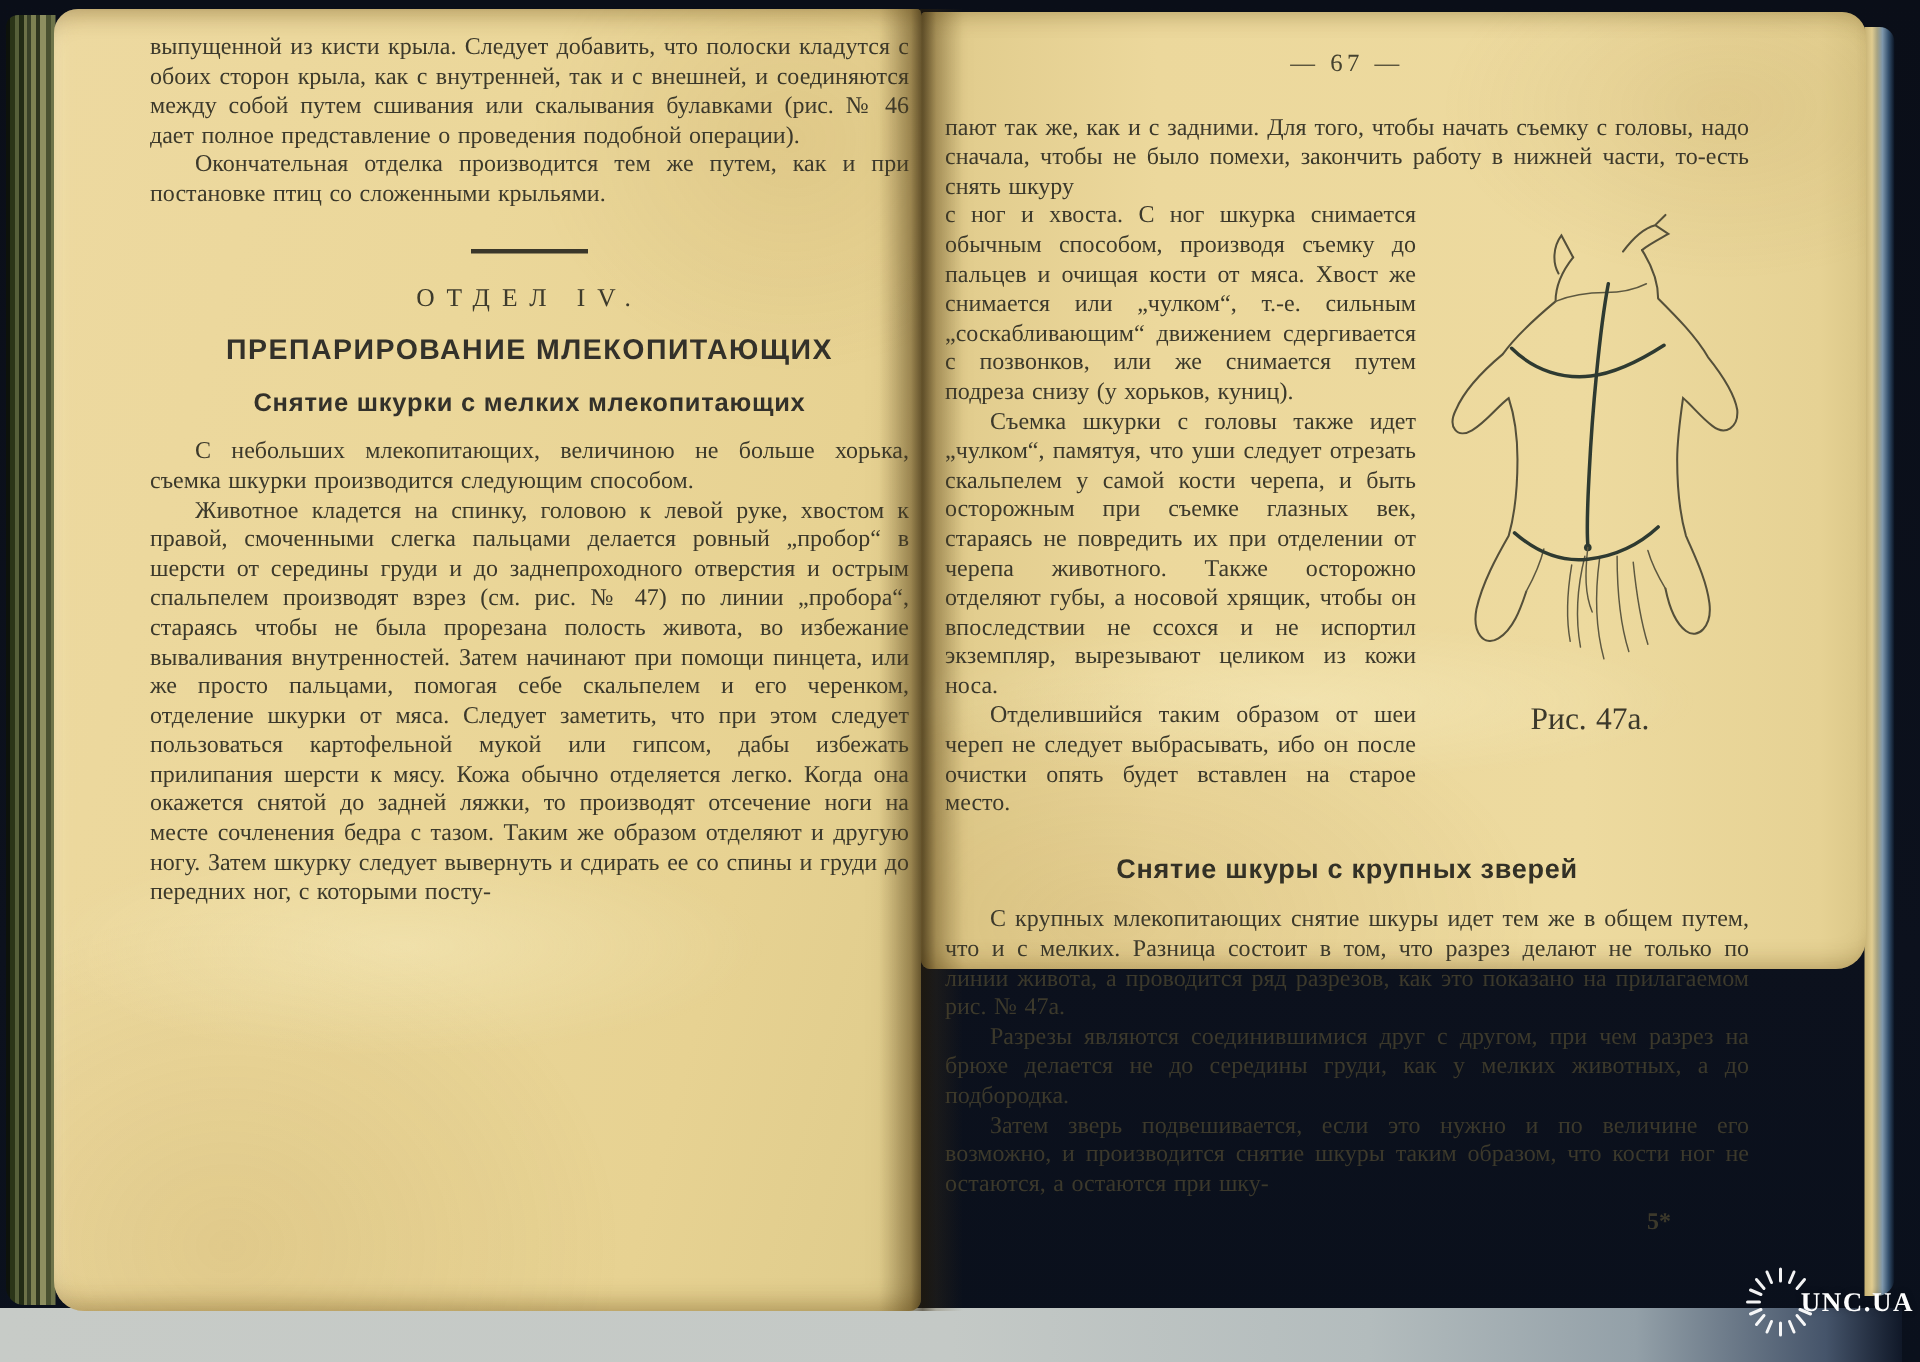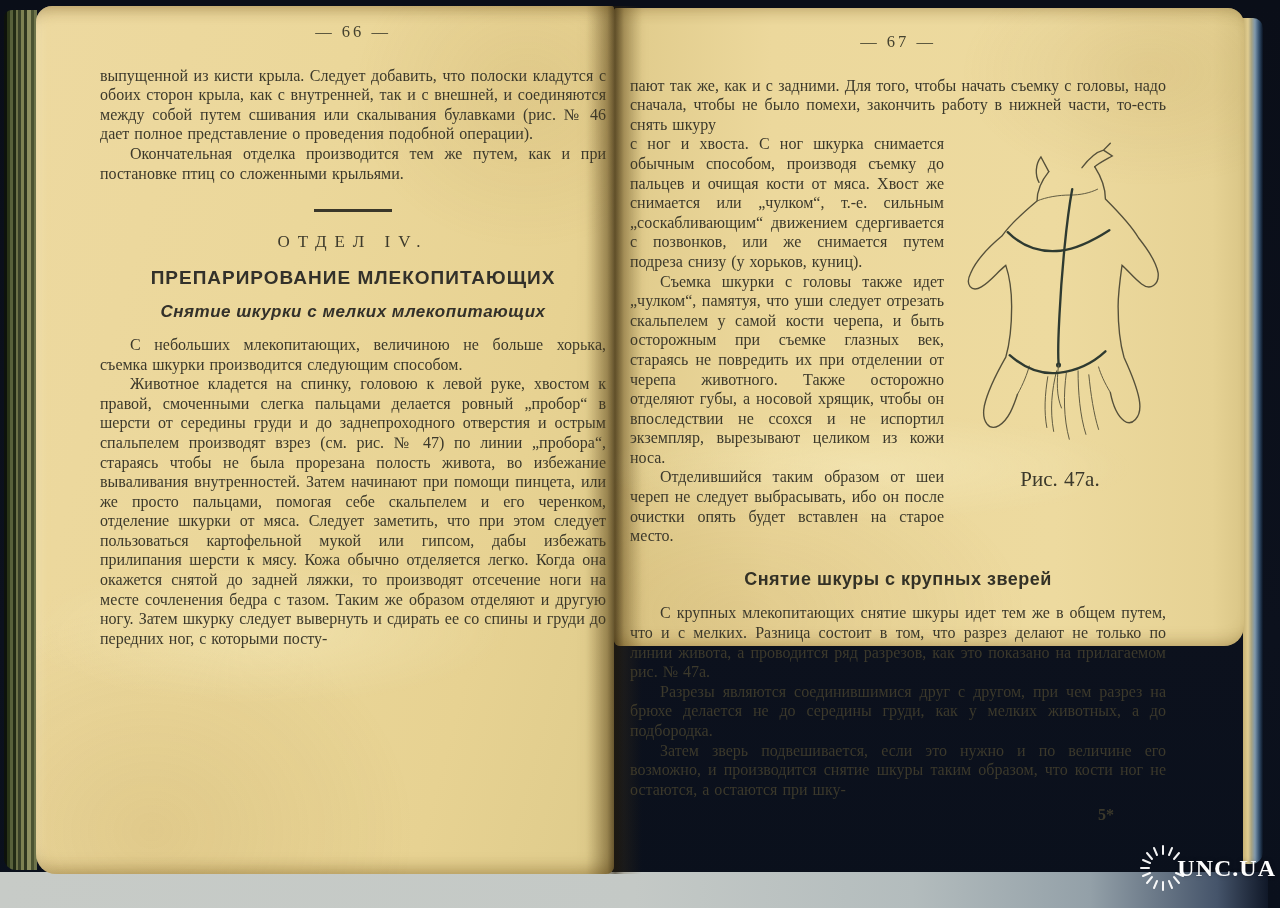--- a/index.html
+++ b/index.html
@@ -63,47 +63,46 @@
   .inner-right{padding:24px 78px 0 16px;}
   .page-num{text-align:center;font-size:16.5px;letter-spacing:3px;color:#45422f;margin-bottom:24px;}
   .inner p{margin:0;text-align:justify;word-spacing:1px;}
   .ind{text-indent:30px;}
   .mb6{margin-bottom:6px;}
   .rule{width:78px;height:3px;background:#3a372a;margin:26px auto 20px;}
   .kicker{text-align:center;font-size:17px;letter-spacing:8px;color:#3e3b2c;margin-bottom:16px;}
   .h-main{text-align:center;font-family:"Liberation Sans",sans-serif;font-weight:bold;font-size:19px;
     letter-spacing:1px;color:#33312a;margin:12px 0 15px;}
   .h-sub{text-align:center;font-family:"Liberation Sans",sans-serif;font-weight:bold;font-size:17px;
-    letter-spacing:0.5px;color:#33312a;margin:0 0 13px;font-style:italic;}
+    letter-spacing:0.5px;color:#33312a;margin:0 0 13px;}
   .h2{text-align:center;font-family:"Liberation Sans",sans-serif;font-weight:bold;font-size:18px;
     letter-spacing:0.5px;color:#333126;margin:24px 0 14px;}
   .fig47{float:left;width:134px;margin:6px 10px 12px 0;}
   .fig47a{float:right;width:212px;margin:2px 0 34px 10px;}
   .fig svg{display:block;margin:0 auto;}
   .fig-cap{text-align:center !important;font-size:21px;color:#3c392b;margin-top:2px !important;text-indent:0 !important;}
   .sig{text-align:right !important;font-weight:bold;padding-right:52px;margin-top:6px !important;}
   
   .watermark{position:absolute;right:4px;bottom:14px;display:flex;align-items:center;z-index:9;color:#fff;}
   .wm-icon{margin-right:-12px;opacity:0.95;}
-  .wm-text{font-family:"Liberation Serif",serif;font-weight:bold;font-size:24px;letter-spacing:1px;
+  .wm-text{font-family:"Liberation Serif",serif;font-weight:bold;font-size:18px;letter-spacing:1px;
     color:#fdfdfd;text-shadow:0 0 4px rgba(0,0,0,0.35);text-align:right;}
   .art{stroke:#55503a;fill:none;stroke-width:1.4;stroke-linecap:round;}
   .art-dark{stroke:#2e3a31;fill:none;stroke-width:2.4;stroke-linecap:round;}
   .art-thin{stroke:#5d5840;fill:none;stroke-width:1;stroke-linecap:round;}
 </style>
 </head>
 <body>
 
 <div class="scanner-bed"></div>
 <div class="page-stack-left"></div>
 <div class="fore-edge"></div>
 
 <div class="page page-left">
   <div class="inner inner-left">
-    <div class="page-num">— 66 —</div>
     <p>выпущенной из кисти крыла. Следует добавить, что полоски кладутся с обоих сторон крыла, как с внутренней, так и с внешней, и соединяются между собой путем сшивания или скалывания булавками (рис. № 46 дает полное представление о проведения подобной операции).</p>
     <p class="ind">Окончательная отделка производится тем же путем, как и при постановке птиц со сложенными крыльями.</p>
     <div class="rule"></div>
     <div class="kicker">ОТДЕЛ IV.</div>
     <div class="h-main">ПРЕПАРИРОВАНИЕ МЛЕКОПИТАЮЩИХ</div>
     <div class="h-sub">Снятие шкурки с мелких млекопитающих</div>
     <p class="ind mb6">С небольших млекопитающих, величиною не больше хорька, съемка шкурки производится следующим способом.</p>
     <p class="ind">Животное кладется на спинку, головою к левой руке, хвостом к правой, смоченными слегка пальцами делается ровный „пробор“ в шерсти от середины груди и до заднепроходного отверстия и острым спальпелем производят взрез (см. рис. № 47) по линии „пробора“, стараясь чтобы не была прорезана полость живота, во избежание вываливания внутренностей. Затем начинают при помощи пинцета, или же просто пальцами, помогая себе скальпелем и его черенком, отделение шкурки от мяса. Следует заметить, что при этом следует пользоваться картофельной мукой или гипсом, дабы избежать прилипания шерсти к мясу. Кожа обычно отделяется легко. Когда она окажется снятой до задней ляжки, то производят отсечение ноги на месте сочленения бедра с тазом. Таким же образом отделяют и другую ногу. Затем шкурку следует вывернуть и сдирать ее со спины и груди до передних ног, с которыми посту-</p>
   </div>
 </div>

